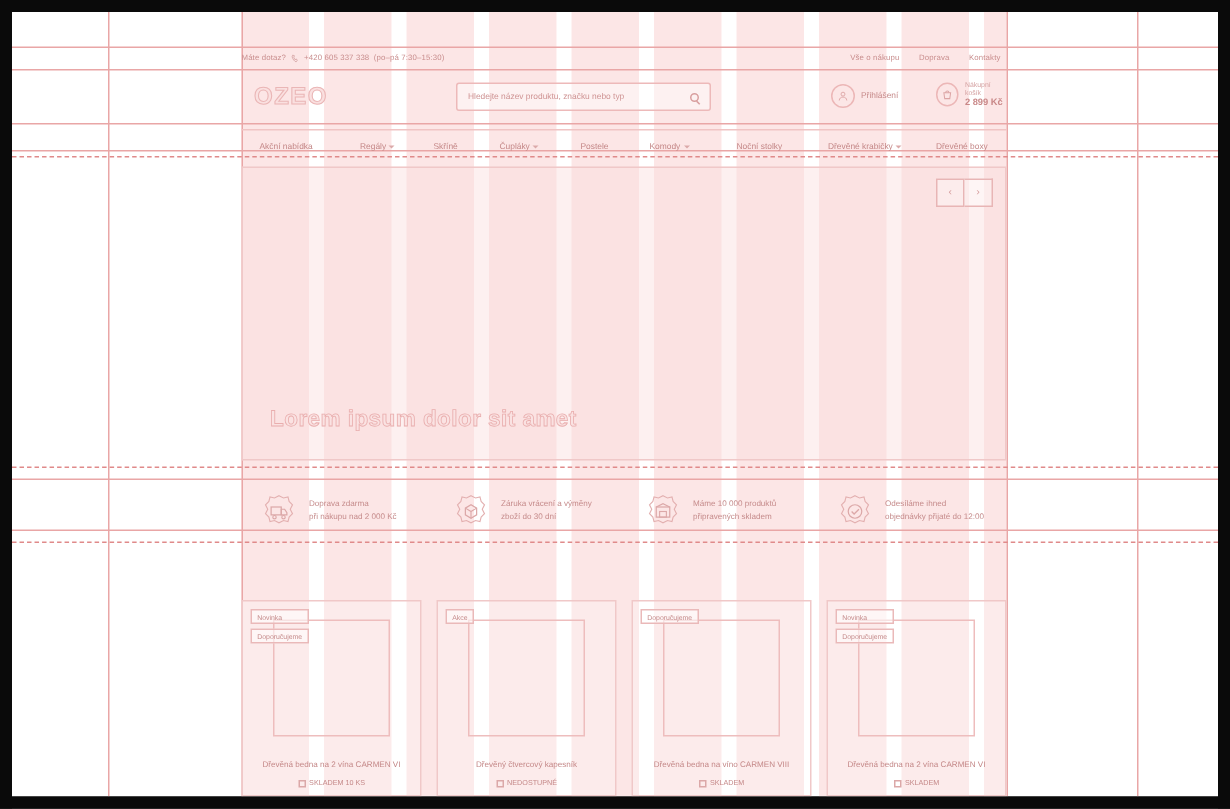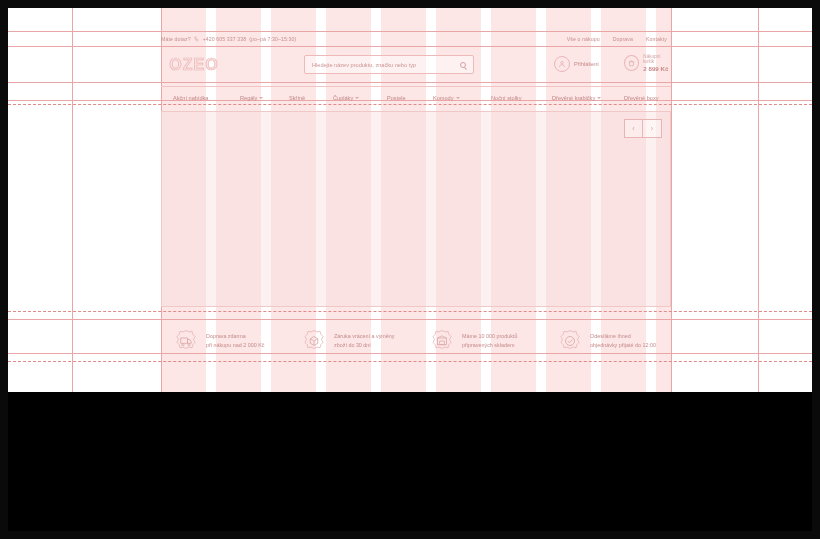--- a/index.html
+++ b/index.html
@@ -6,21 +6,21 @@
   html, body {
     width: 820px; height: 539px;
     font-family: "Liberation Sans", sans-serif;
     background: #000;
     overflow: hidden;
   }
   
   #canvas {
     position: absolute;
     left: 8px; top: 8px;
-    width: 804px; height: 384px;
+    width: 804px; height: 523px;
     background: #ffffff;
     overflow: hidden;
   }
   
   .frame-bar { position: absolute; background: #0a0a0a; z-index: 60; }
   #fb-top    { left: 0; top: 0; width: 820px; height: 8px; }
   #fb-left   { left: 0; top: 0; width: 8px;  height: 539px; }
   #fb-right  { left: 812px; top: 0; width: 8px; height: 539px; }
   #fb-bottom { left: 0; top: 531px; width: 820px; height: 8px; }
 
@@ -341,20 +341,21 @@
       <div class="nav-item" style="position:absolute;left:391px">
         <span>Dřevěné krabičky</span>
         <span class="caret"></span>
       </div>
       <div class="nav-item" style="position:absolute;left:463px">
         <span>Dřevěné boxy</span>
       </div>
     </div>
 
     <div class="wrap" id="hero">
+      <div id="hero-title">Lorem ipsum dolor sit amet</div>
       <div id="hero-nav">
         <div class="arrow-btn">‹</div>
         <div class="arrow-btn">›</div>
       </div>
     </div>
 
     <div class="wrap" id="benefits">
       <div class="benefit" style="position:absolute;left:12px">
         <span class="b-ico">
           <svg width="24" height="24" viewBox="0 0 32 32">

